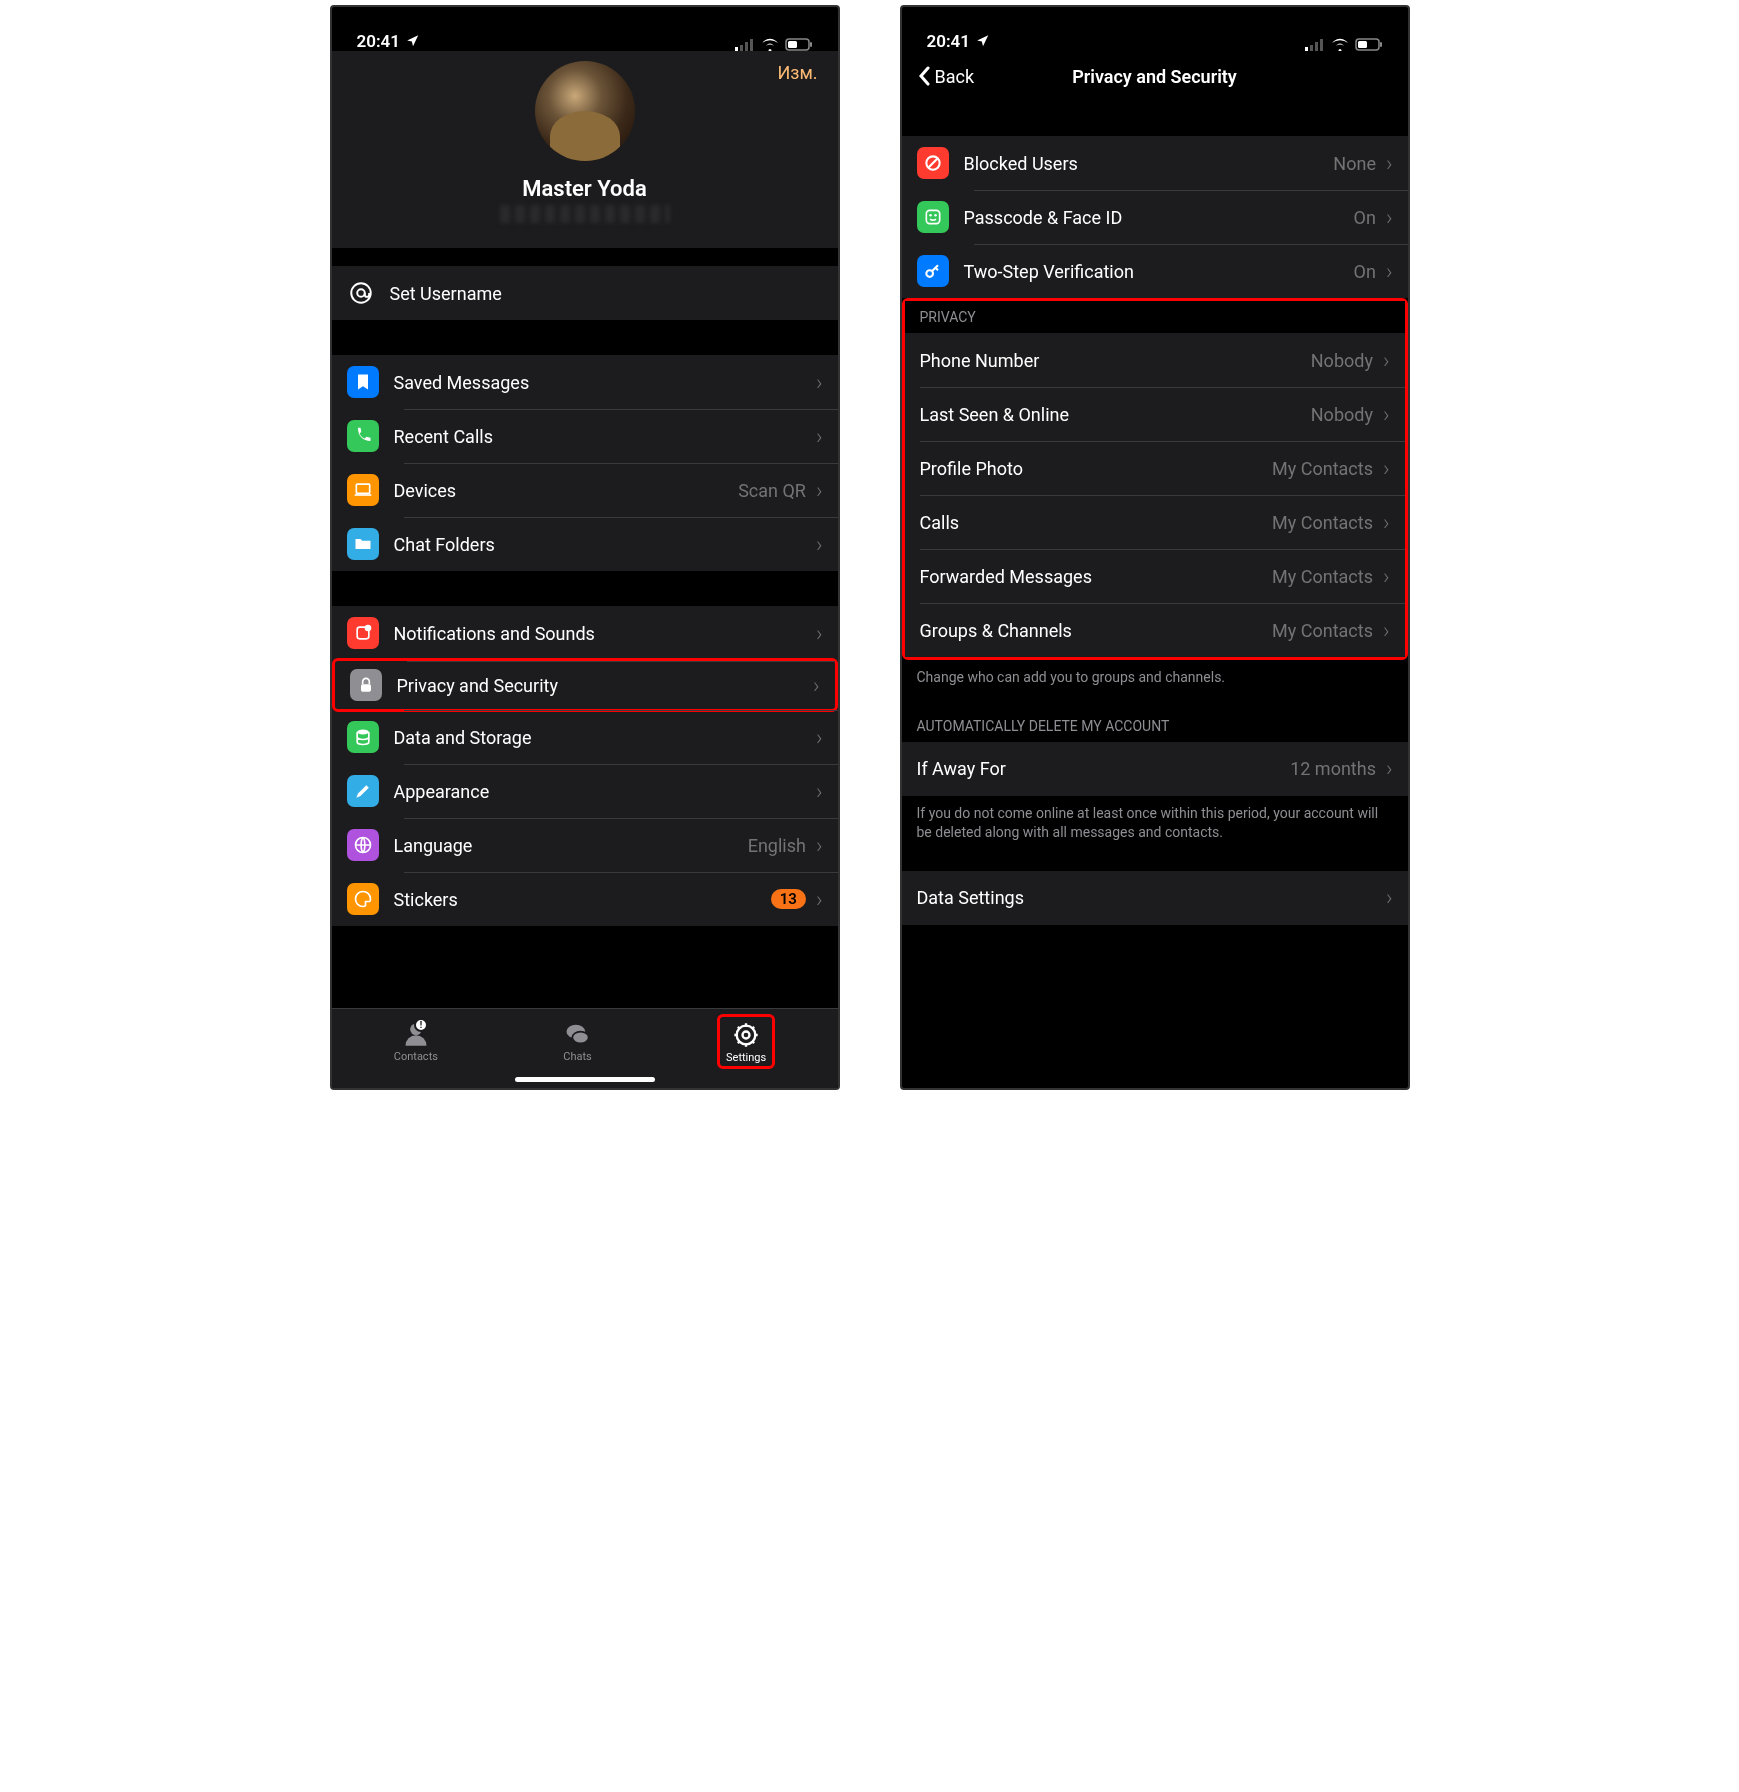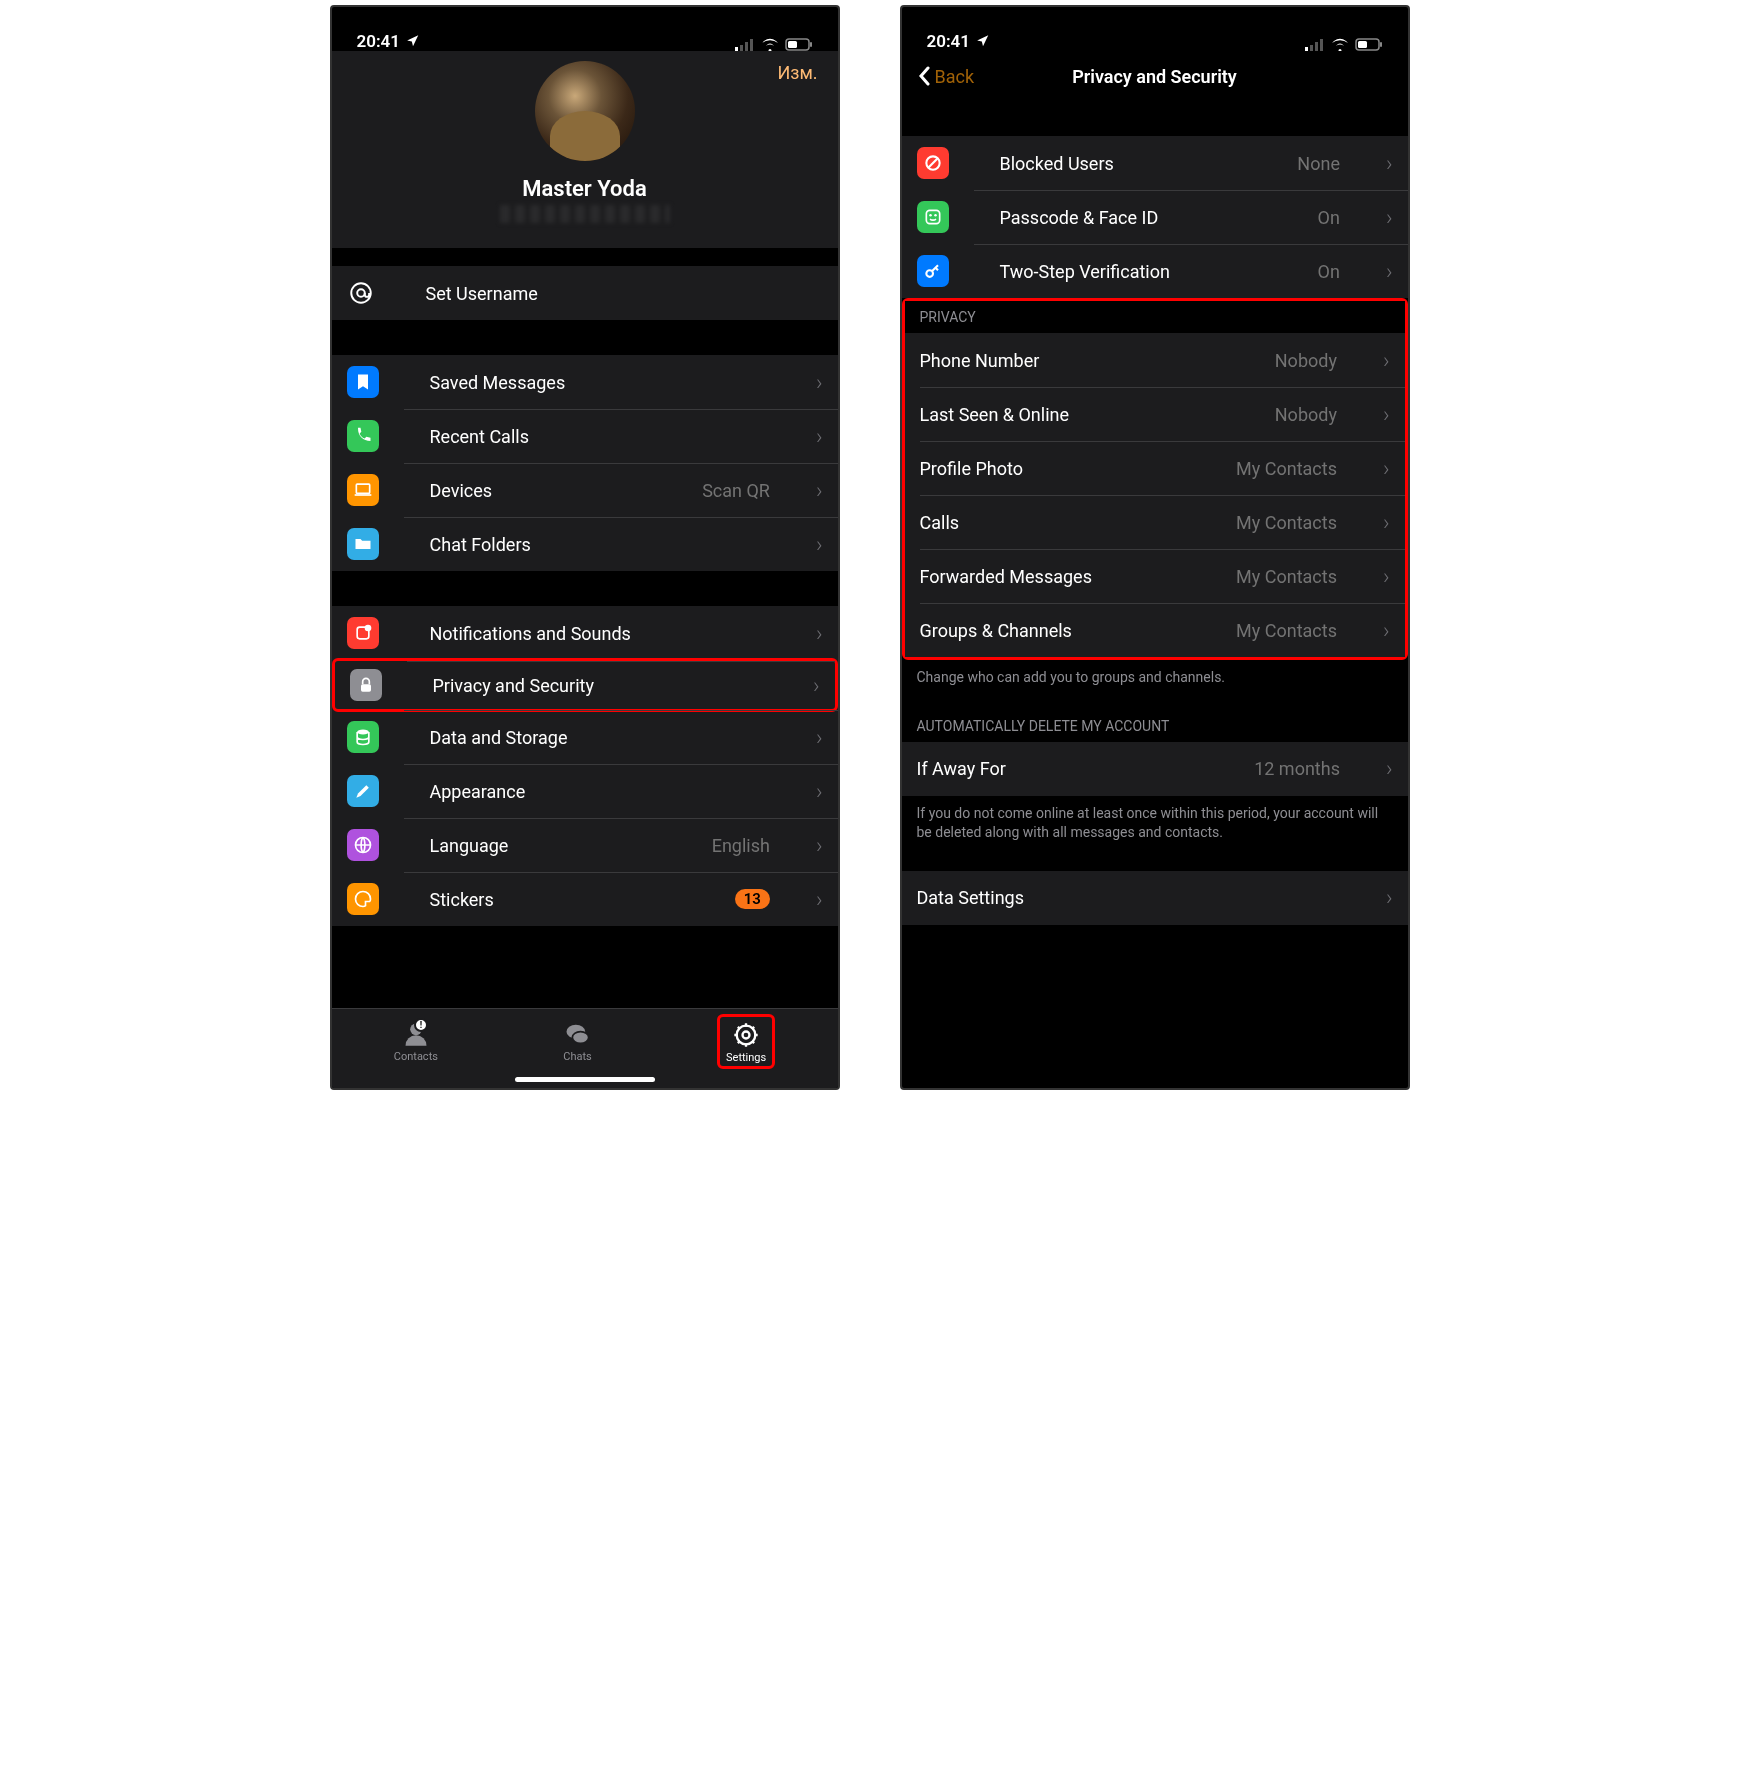--- a/index.html
+++ b/index.html
@@ -35,21 +35,21 @@
   .sb-left { display: flex; align-items: center; gap: 6px; }
   .sb-right { display: flex; align-items: center; gap: 6px; }
   .navbar {
     height: 50px;
     display: flex;
     align-items: center;
     justify-content: space-between;
     padding: 0 15px;
     color: #fff;
   }
-  .navbar .back { display: flex; align-items: center; font-size: 18px; color: #a16207; gap: 4px; }
+  .navbar .back { display: flex; align-items: center; font-size: 18px; color: #ffffff; gap: 4px; }
   .navbar .title { font-size: 18px; font-weight: 600; position: absolute; left: 50%; transform: translateX(-50%); }
 
   .profile {
     display: flex;
     flex-direction: column;
     align-items: center;
     padding: 10px 0 25px 0;
     background: #1c1c1e;
   }
   .avatar {
@@ -83,21 +83,20 @@
   .section-gap { height: 35px; background: #000; }
   .section-gap-sm { height: 18px; background: #000; }
 
   .list { background: #1c1c1e; }
   .row {
     display: flex;
     align-items: center;
     min-height: 54px;
     padding: 0 15px;
     position: relative;
-    gap: 36px;
   }
   .row + .row::before {
     content: '';
     position: absolute;
     top: 0; left: 72px; right: 0; height: 1px;
     background: #3a3a3c;
   }
   .row.noicon + .row.noicon::before { left: 15px; }
   .icon {
     width: 32px; height: 32px; border-radius: 7px;

